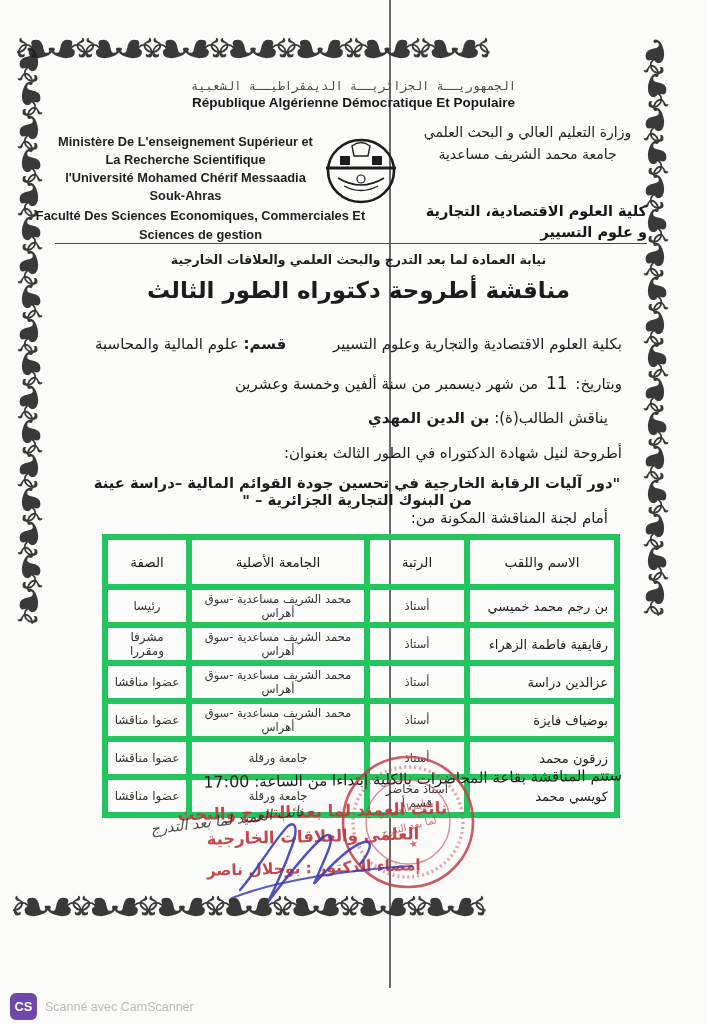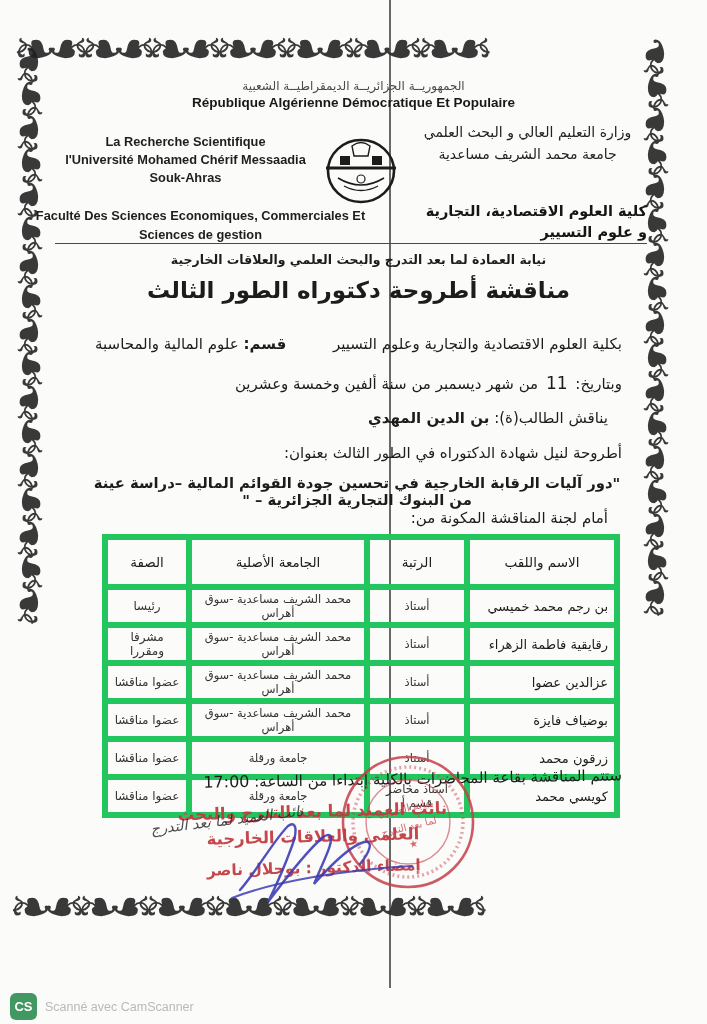--- a/index.html
+++ b/index.html
@@ -11,21 +11,21 @@
   
   .orn{position:absolute;display:flex;color:#1f1f1f;opacity:.88;pointer-events:none;}
   .orn span{font-size:52px;line-height:.92;margin:0 -5px;display:block;}
   .orn span.flip{transform:scaleX(-1);}
   .orn.vert{flex-direction:column;}
   .orn.vert span{margin:-7px 0;transform:rotate(-90deg);}
   .orn.vert span.flip{transform:rotate(-90deg) scaleY(-1);}
   .fold-line{position:absolute;left:389px;top:0;width:2px;height:988px;background:#2f2f2f;opacity:.72;}
   
   .rep-ar{position:absolute;top:79px;left:0;width:707px;text-align:center;direction:rtl;
-    font-size:12px;color:#4a4a4a;letter-spacing:.5px;filter:blur(.3px);}
+    font-size:12px;color:#4a4a4a;letter-spacing:.5px;filter:blur(.3px);font-family:Liberation Mono, monospace;}
   .rep-fr{position:absolute;top:95px;left:0;width:707px;text-align:center;
     font-family:"Liberation Sans",sans-serif;font-weight:bold;font-size:13.5px;color:#181818;}
   .fr-block{position:absolute;top:133px;left:28px;width:315px;text-align:center;
     font-family:"Liberation Sans",sans-serif;font-weight:bold;font-size:12.8px;line-height:1.4;color:#1e1e1e;}
   .fac-fr{position:absolute;top:206px;left:28px;width:345px;text-align:center;
     font-family:"Liberation Sans",sans-serif;font-weight:bold;font-size:12.8px;line-height:1.5;color:#1e1e1e;}
   .ar-right{position:absolute;top:122px;right:62px;width:235px;direction:rtl;text-align:center;
     font-size:14px;line-height:1.55;color:#222;}
   .fac-ar{position:absolute;top:201px;right:60px;width:235px;direction:rtl;text-align:right;
     font-weight:bold;font-size:14.5px;line-height:1.45;color:#151515;}
@@ -59,21 +59,21 @@
   .venue{top:770px;transform:rotate(-1deg);}
   .venue .time{font-size:16px;letter-spacing:.5px;}
   .stamp-text{position:absolute;top:800px;left:148px;width:330px;direction:rtl;text-align:center;
     color:#c03a40;font-weight:bold;font-size:16.5px;line-height:1.5;transform:rotate(-1.5deg);opacity:.93;}
   .stamp-sign-line{margin-top:7px;font-size:15.5px;}
   .handwritten{position:absolute;top:812px;left:62px;width:330px;direction:rtl;text-align:center;
     color:#262626;font-size:14.5px;font-style:italic;letter-spacing:1px;transform:rotate(-7deg);opacity:.82;}
   .round-stamp{position:absolute;top:750px;left:336px;opacity:.85;}
   .signature{position:absolute;top:812px;left:222px;}
   
-  .cs-badge{position:absolute;left:10px;top:993px;width:27px;height:27px;background:#15803d;
+  .cs-badge{position:absolute;left:10px;top:993px;width:27px;height:27px;background:#4c1d95;
     border-radius:6px;color:#ffffff;font-family:"Liberation Sans",sans-serif;font-weight:bold;
     font-size:13px;display:flex;align-items:center;justify-content:center;opacity:.8;}
   .cs-text{position:absolute;left:45px;top:1000px;color:#b9b9b9;
     font-family:"Liberation Sans",sans-serif;font-size:12.5px;}
 </style>
 </head>
 <body>
 
 <div class="page">
 
@@ -147,20 +147,21 @@
       <span class="flip">❧</span>
       <span>❧</span>
     </div>
 
   <div class="fold-line"></div>
 
   <div class="rep-ar">الجمهوريــة الجزائريــة الديمقراطيــة الشعبية</div>
   <div class="rep-fr">République Algérienne  Démocratique Et Populaire</div>
 
   <div class="fr-block">
+    <div>Ministère De L'enseignement Supérieur et</div>
     <div>La Recherche Scientifique</div>
     <div>l'Université Mohamed Chérif Messaadia</div>
     <div>Souk-Ahras</div>
   </div>
 
   <svg class="seal" width="78" height="74" viewBox="0 0 78 74">
     <ellipse cx="39" cy="37" rx="33" ry="31" fill="none" stroke="#1c1c1c" stroke-width="2.6"></ellipse>
     <line x1="4" y1="34" x2="74" y2="34" stroke="#1c1c1c" stroke-width="3"></line>
     <rect x="18" y="22" width="10" height="9" fill="#1c1c1c"></rect>
     <rect x="50" y="22" width="10" height="9" fill="#1c1c1c"></rect>
@@ -232,21 +233,21 @@
         <td class="c-univ">محمد الشريف مساعدية -سوق أهراس</td>
         <td class="c-role">رئيسا</td>
       </tr>
       <tr>
         <td class="c-name">رقايقية فاطمة الزهراء</td>
         <td class="c-rank">أستاذ</td>
         <td class="c-univ">محمد الشريف مساعدية -سوق أهراس</td>
         <td class="c-role">مشرفا ومقررا</td>
       </tr>
       <tr>
-        <td class="c-name">عزالدين عضوا</td>
+        <td class="c-name">عزالدين دراسة</td>
         <td class="c-rank">أستاذ</td>
         <td class="c-univ">محمد الشريف مساعدية -سوق أهراس</td>
         <td class="c-role">عضوا مناقشا</td>
       </tr>
       <tr>
         <td class="c-name">بوضياف فايزة</td>
         <td class="c-rank">أستاذ</td>
         <td class="c-univ">محمد الشريف مساعدية -سوق أهراس</td>
         <td class="c-role">عضوا مناقشا</td>
       </tr>

